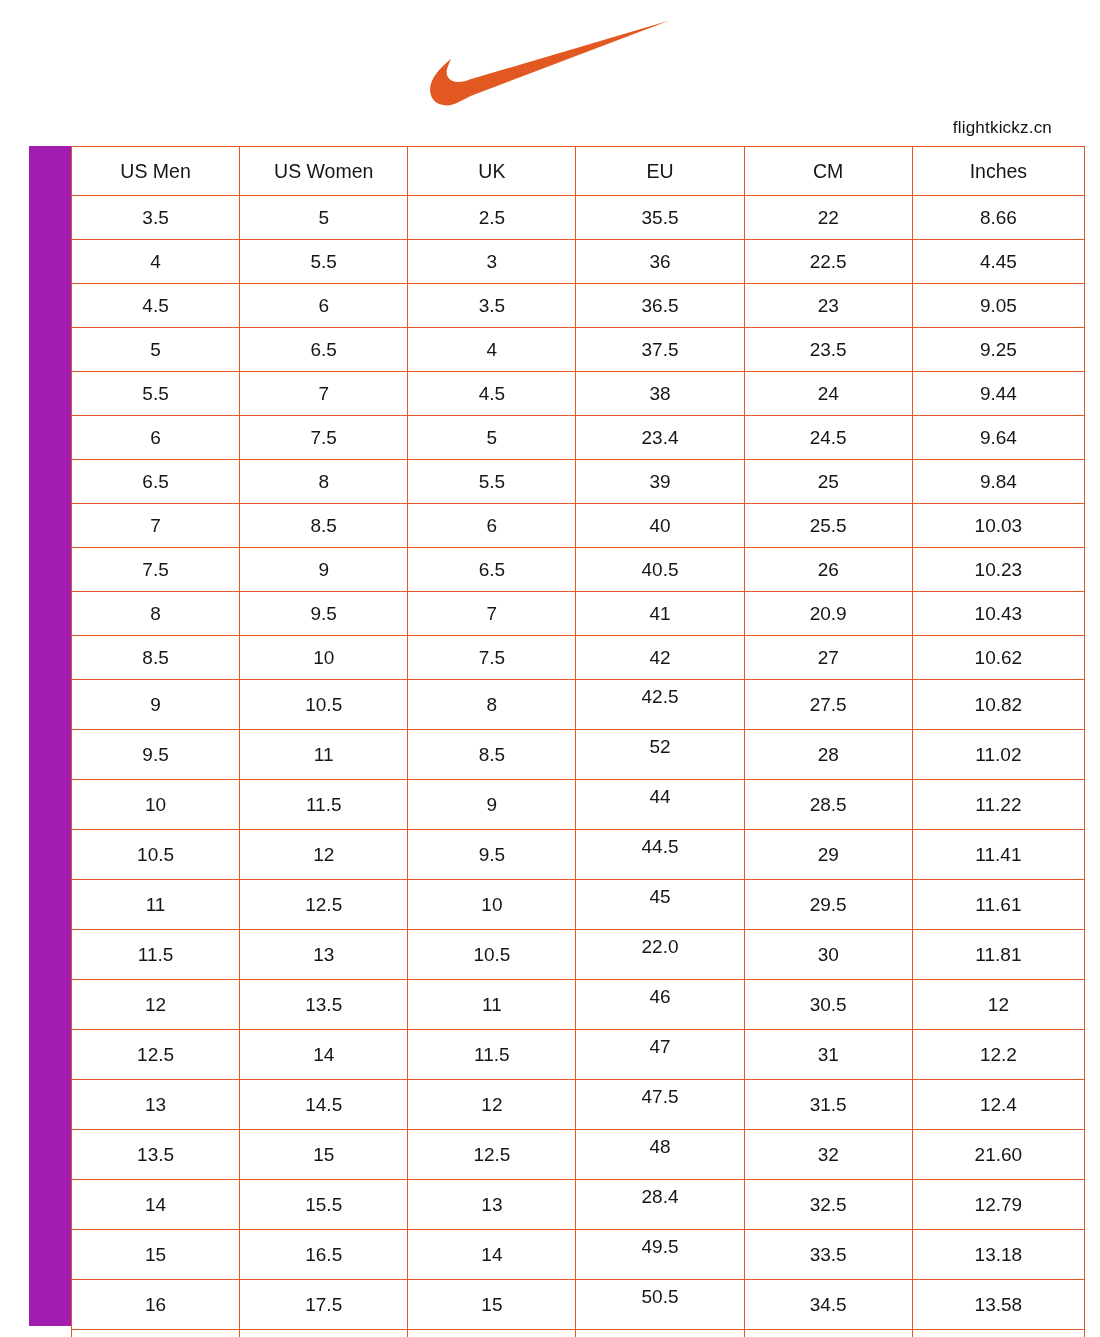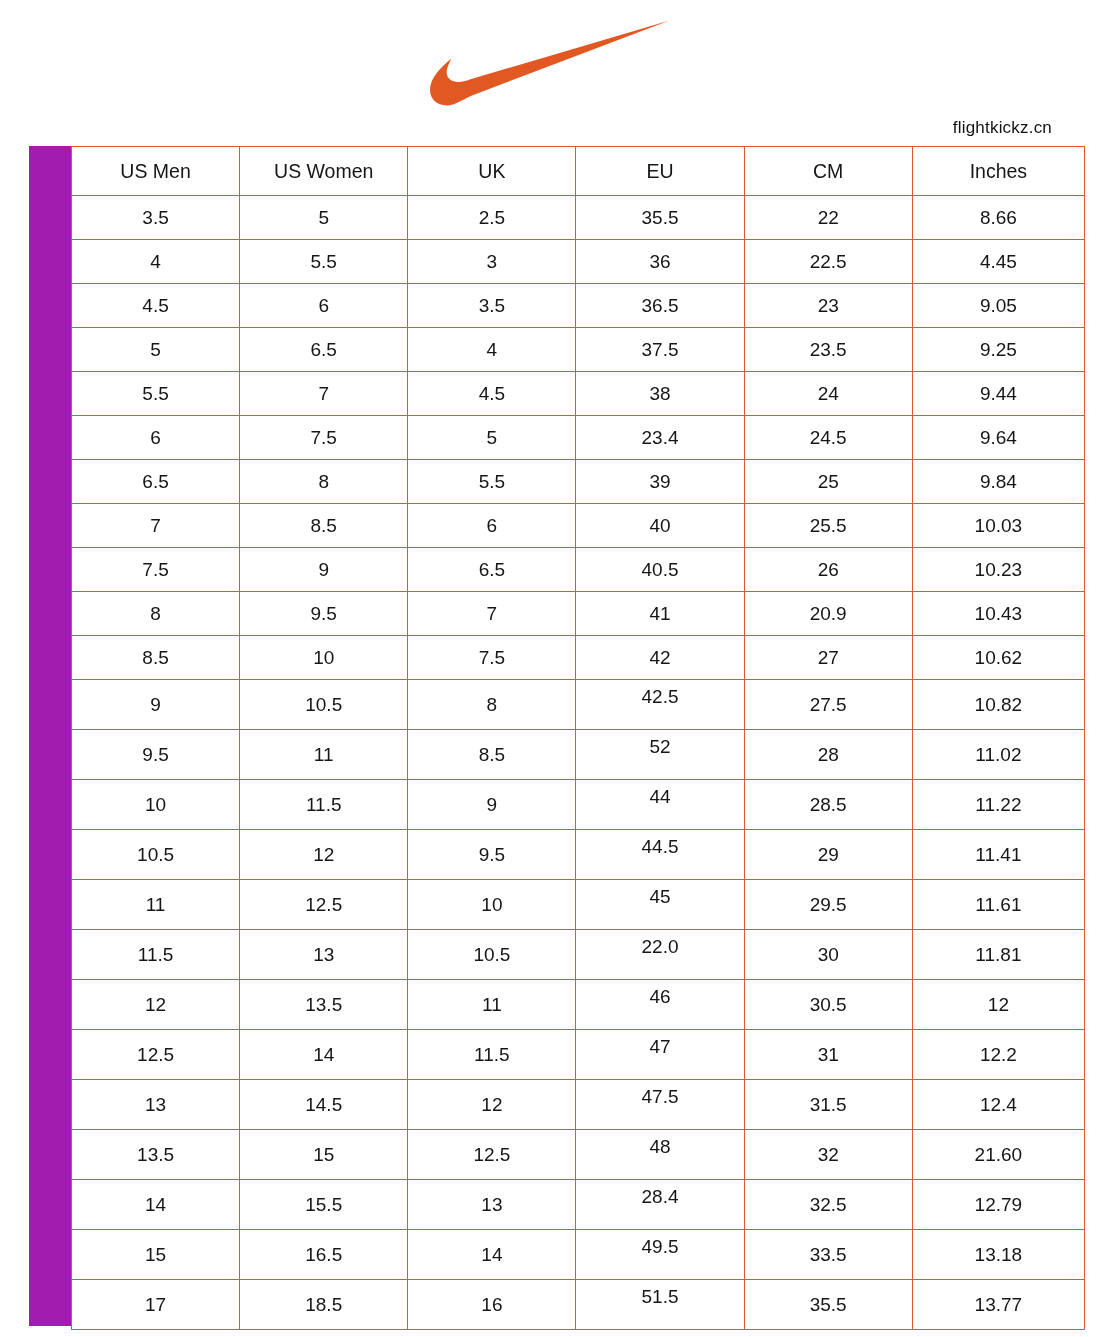--- a/index.html
+++ b/index.html
@@ -305,20 +305,28 @@
           </tr>
           <tr>
             <td>15</td>
             <td>16.5</td>
             <td>14</td>
             <td class="eu-cell">49.5</td>
             <td>33.5</td>
             <td>13.18</td>
           </tr>
           <tr>
+            <td>16</td>
+            <td>17.5</td>
+            <td>15</td>
+            <td class="eu-cell">50.5</td>
+            <td>34.5</td>
+            <td>13.58</td>
+          </tr>
+          <tr>
             <td>17</td>
             <td>18.5</td>
             <td>16</td>
             <td class="eu-cell">51.5</td>
             <td>35.5</td>
             <td>13.77</td>
           </tr>
         </tbody>
     </table>
   </div>

